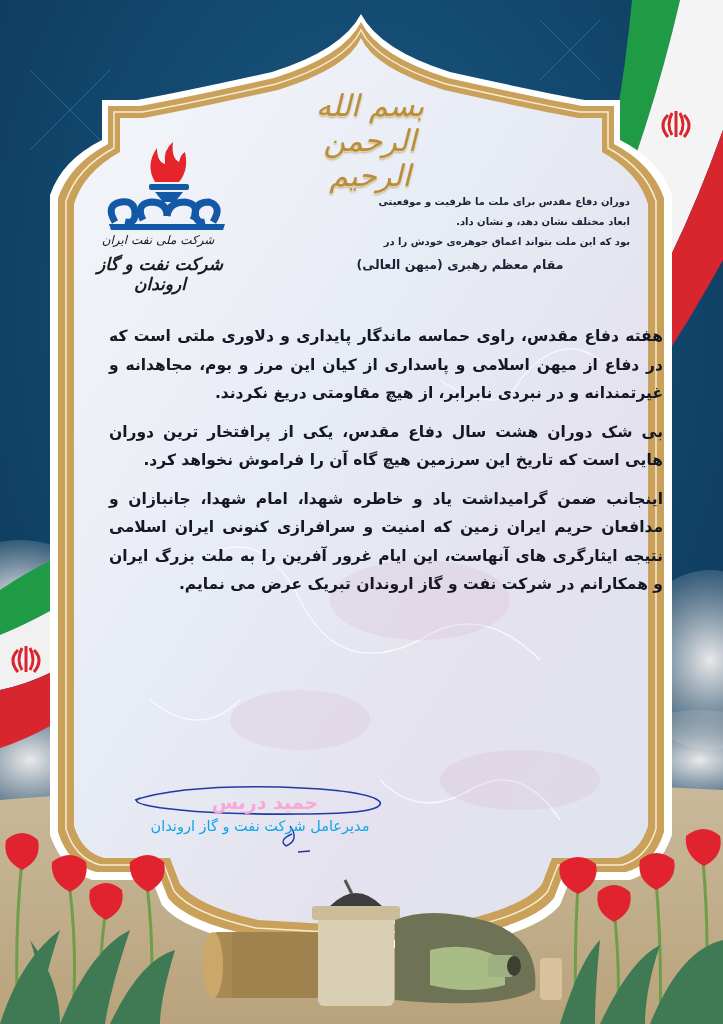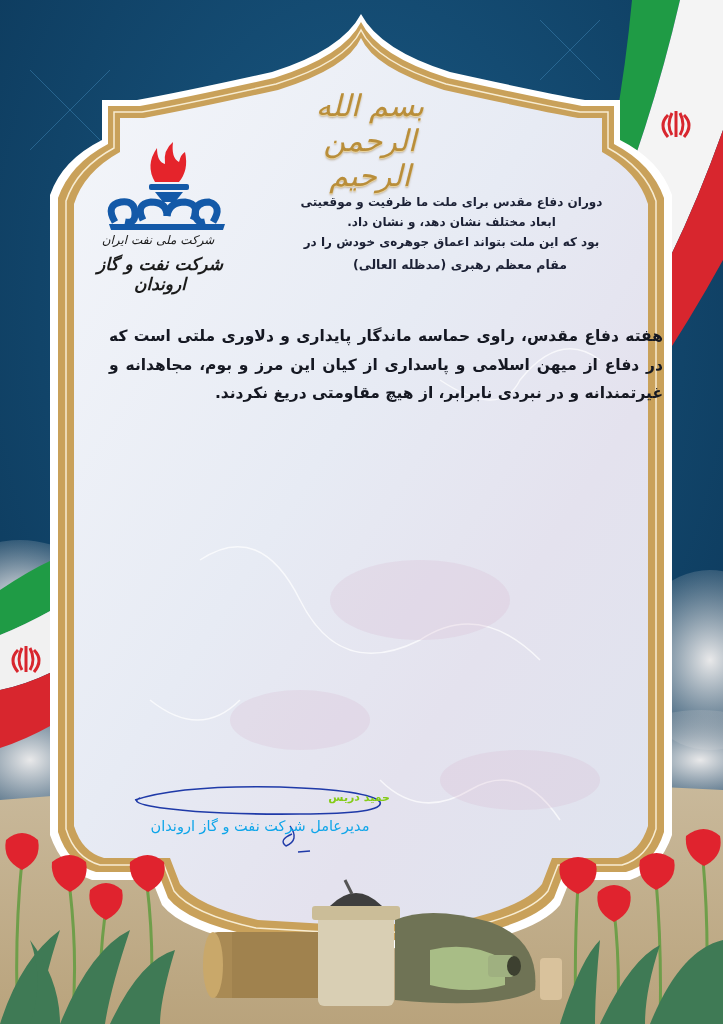--- a/index.html
+++ b/index.html
@@ -7,29 +7,29 @@
   .bg{position:absolute;inset:0;}
   .content{position:absolute;left:0;top:0;width:723px;height:732px;}
   .basmala{position:absolute;left:280px;top:88px;width:180px;height:60px;text-align:center;
     font-family:"DejaVu Serif",serif;font-size:30px;color:#b98e3a;direction:rtl;
     text-shadow:0 1px 0 #e8d3a0, 0 2px 2px rgba(120,80,20,.35);letter-spacing:-1px;font-style:italic;}
   .logo{position:absolute;left:95px;top:140px;width:145px;height:145px;}
   .logo-line1{position:absolute;left:98px;top:233px;width:120px;text-align:center;direction:rtl;
     font-family:"DejaVu Serif",serif;font-size:12px;color:#1b1b1b;font-style:italic;}
   .logo-line2{position:absolute;left:80px;top:254px;width:160px;text-align:center;direction:rtl;
     font-family:"DejaVu Serif",serif;font-size:17px;color:#1b1b1b;font-style:italic;font-weight:bold;}
-  .quote{position:absolute;left:259px;top:192px;width:385px;direction:rtl;text-align:center;
-    font-size:12px;font-weight:bold;color:#1c2135;line-height:20px;}
+  .quote{position:absolute;left:245px;top:192px;width:385px;direction:rtl;text-align:right;
+    font-size:10px;font-weight:bold;color:#1c2135;line-height:20px;}
   .quote-src{position:absolute;left:300px;top:257px;width:320px;direction:rtl;text-align:center;
     font-size:12.5px;font-weight:bold;color:#1c2135;}
   .body-text{position:absolute;left:98px;top:322px;width:565px;direction:rtl;text-align:justify;
     text-align-last:right;font-size:15.5px;font-weight:bold;color:#151822;line-height:28.5px;}
   .body-text p{margin:0 0 10px 11px;}
-  .sig-name{position:absolute;left:140px;top:791px;width:250px;text-align:right;direction:rtl;
-    font-size:11px;font-weight:bold;color:#84cc16;}
+  .sig-name{position:absolute;left:140px;top:791px;width:250px;text-align:center;direction:rtl;
+    font-size:19px;font-weight:bold;color:#f9a8d4;}
   .sig-title{position:absolute;left:120px;top:818px;width:280px;text-align:center;direction:rtl;
     font-size:14.5px;color:#0ea5e9;}
   svg{display:block;}
 </style>
 </head>
 <body>
 
 <svg class="bg" width="723" height="1024" viewBox="0 0 723 1024">
   <defs>
     <radialGradient id="bgBlue" cx="50%" cy="30%" r="75%">
@@ -207,24 +207,26 @@
     <path d="M14 84 L130 84 L128 90 L16 90Z" fill="#1359a8"></path>
   </svg>
   <div class="logo-line1">شرکت ملی نفت ایران</div>
   <div class="logo-line2">شرکت نفت و گاز اروندان</div>
 
   <div class="quote">
     <div>دوران دفاع مقدس برای ملت ما ظرفیت و موقعیتی</div>
     <div>ابعاد مختلف نشان دهد، و نشان داد.</div>
     <div>بود که این ملت بتواند اعماق جوهره‌ی خودش را در</div>
   </div>
-  <div class="quote-src">مقام معظم رهبری  (مدظله العالی)</div>
+  <div class="quote-src">مقام معظم رهبری  (میهن العالی)</div>
 
   <div class="body-text">
     <p>هفته دفاع مقدس، راوی حماسه ماندگار پایداری و دلاوری ملتی است که در دفاع از میهن اسلامی و پاسداری از کیان این مرز و بوم، مجاهدانه و غیرتمندانه و در نبردی نابرابر، از هیچ مقاومتی دریغ نکردند.</p>
+    <p>بی شک دوران هشت سال دفاع مقدس، یکی از پرافتخار ترین دوران هایی است که تاریخ این سرزمین هیچ گاه آن را فراموش نخواهد کرد.</p>
+    <p>اینجانب ضمن گرامیداشت یاد و خاطره شهدا، امام شهدا، جانبازان و مدافعان حریم ایران زمین که امنیت و سرافرازی کنونی ایران اسلامی نتیجه ایثارگری های آنهاست، این ایام غرور آفرین را به ملت بزرگ ایران و همکارانم در شرکت نفت و گاز اروندان تبریک عرض می نمایم.</p>
   </div>
 
   <svg class="bg" width="723" height="1024" viewBox="0 0 723 1024">
     <path d="M135 800 Q180 785 280 787 Q370 790 380 802 Q385 814 300 814 Q200 815 150 806 Q130 802 140 798" fill="none" stroke="#1f3aa8" stroke-width="1.6"></path>
     <path d="M290 826 Q300 840 286 846 Q278 840 292 834" fill="none" stroke="#1f3aa8" stroke-width="1.4"></path>
     <line x1="298" y1="852" x2="310" y2="851" stroke="#1f3aa8" stroke-width="1.6"></line>
   </svg>
   <div class="sig-name">حمید دریس</div>
   <div class="sig-title">مدیرعامل شرکت نفت و گاز اروندان</div>
 </div>

